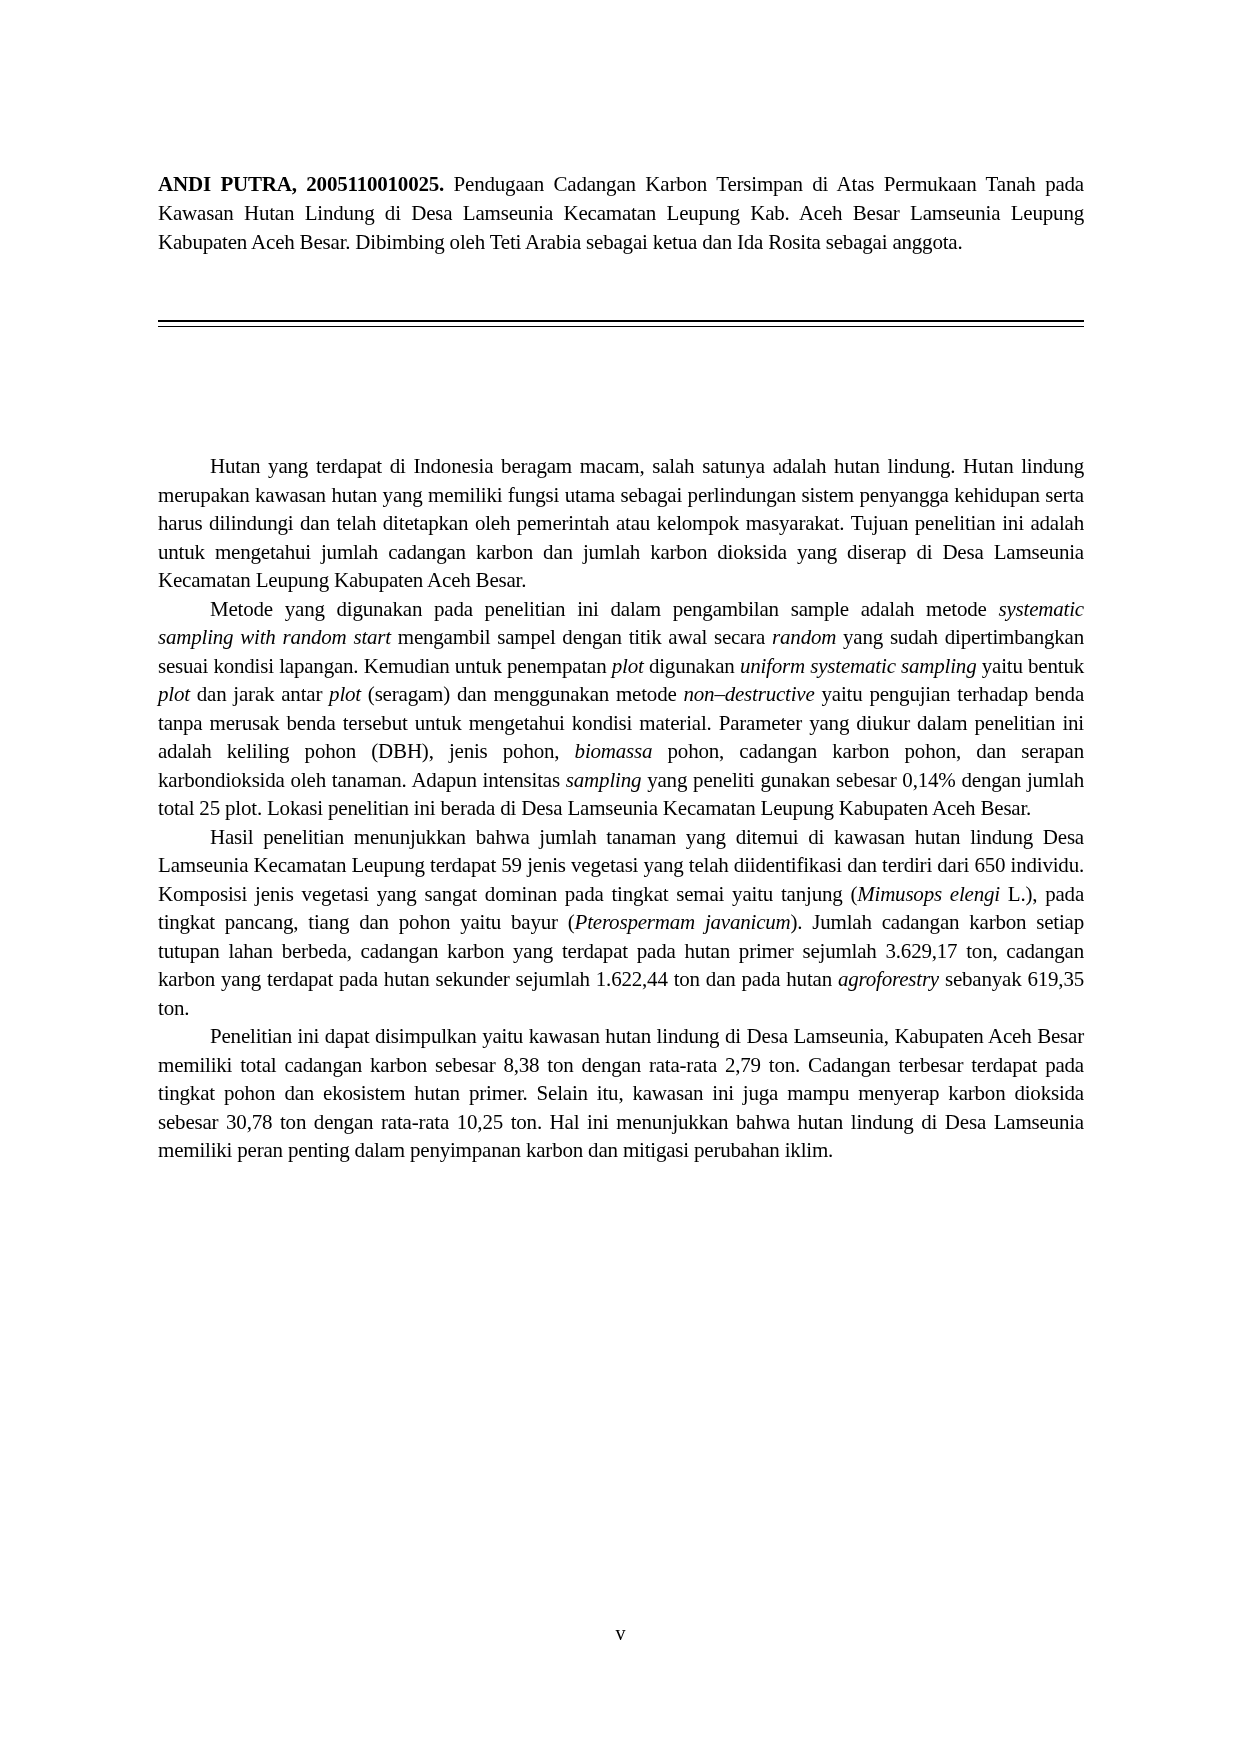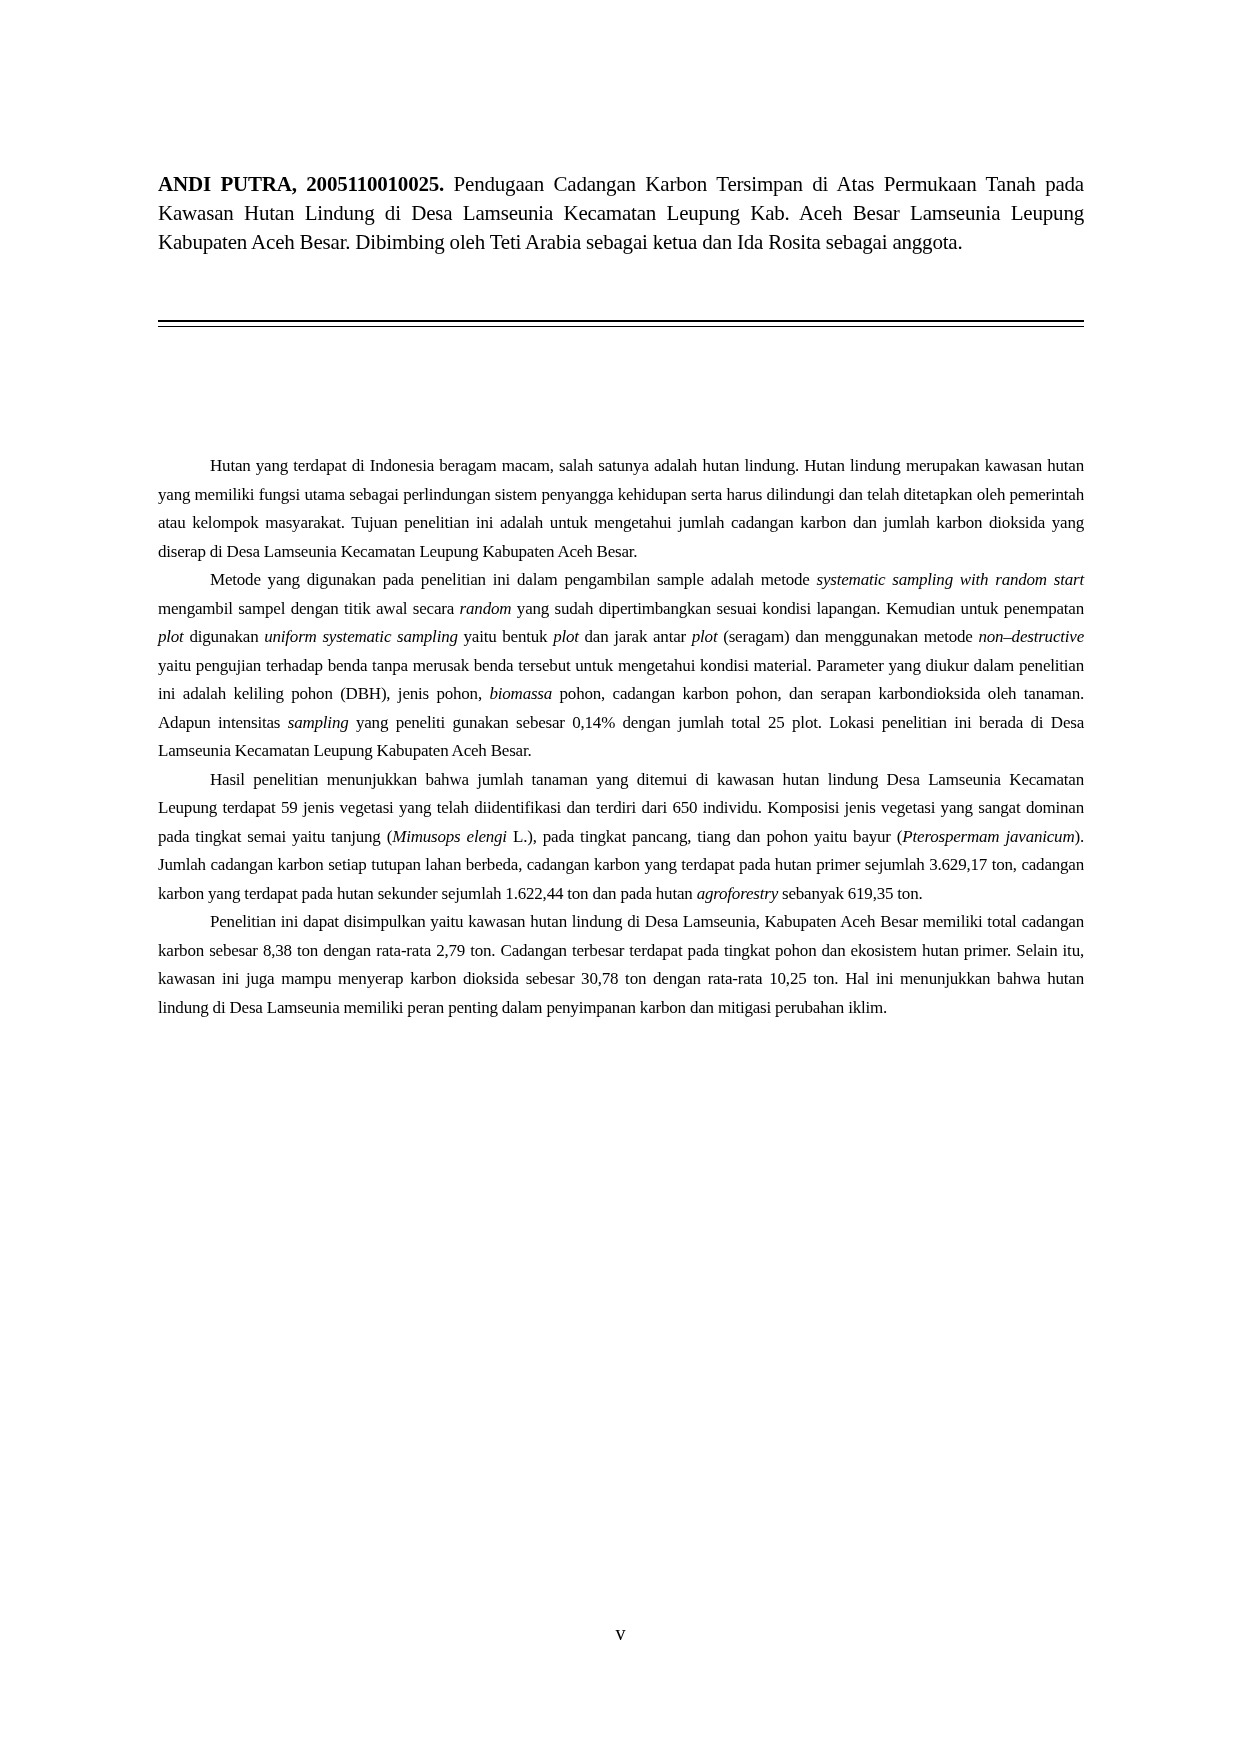--- a/index.html
+++ b/index.html
@@ -41,21 +41,21 @@
   .section-title {
     top: 331px;
     margin: 0;
     font-size: 23px;
     font-weight: bold;
     text-align: center;
     letter-spacing: 1.5px;
   }
   .summary-body {
     top: 452px;
-    font-size: 17px;
+    font-size: 21px;
     line-height: 28.5px;
     text-align: justify;
     letter-spacing: -0.2px;
   }
   .summary-body p {
     margin: 0;
     text-indent: 52px;
   }
   .summary-body em {
     font-style: italic;

